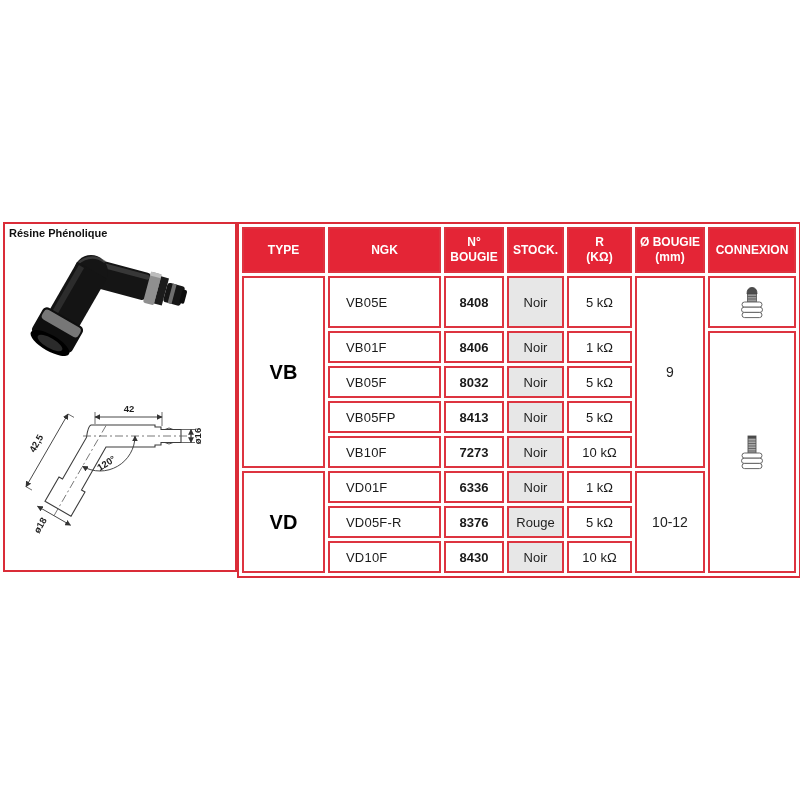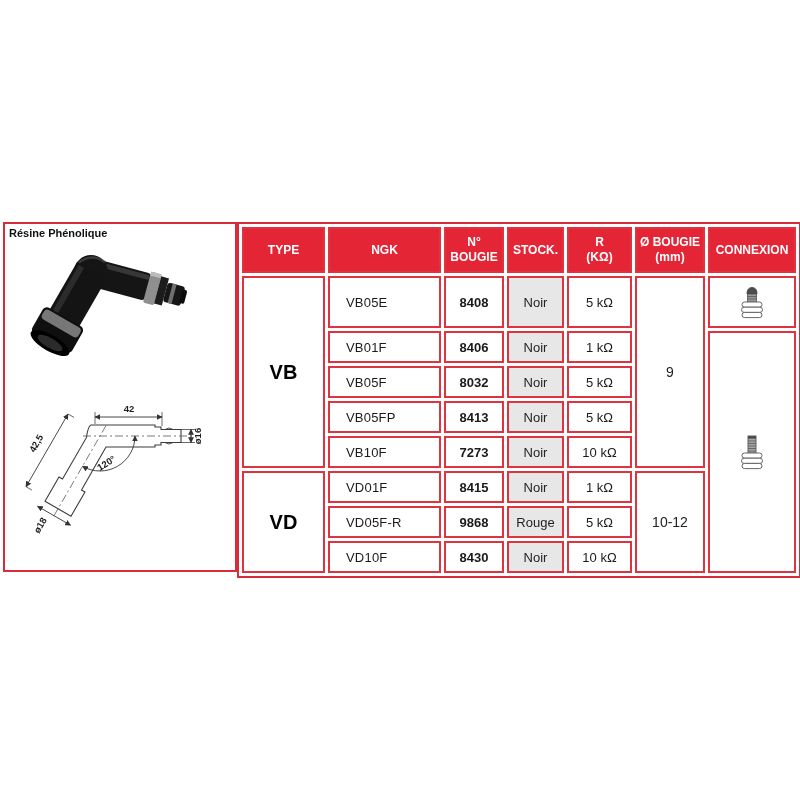--- a/index.html
+++ b/index.html
@@ -196,28 +196,28 @@
       </tr>
       <tr class="row-std">
         <td class="ngk">VB10F</td>
         <td class="stock">7273</td>
         <td class="coul">Noir</td>
         <td class="r">10 kΩ</td>
       </tr>
       <tr class="row-std">
         <td class="type" rowspan="3">VD</td>
         <td class="ngk">VD01F</td>
-        <td class="stock">8415</td>
+        <td class="stock">6336</td>
         <td class="coul">Noir</td>
         <td class="r">1 kΩ</td>
         <td class="bougie" rowspan="3">10-12</td>
       </tr>
       <tr class="row-std">
         <td class="ngk">VD05F-R</td>
-        <td class="stock">9868</td>
+        <td class="stock">8376</td>
         <td class="coul">Rouge</td>
         <td class="r">5 kΩ</td>
       </tr>
       <tr class="row-std">
         <td class="ngk">VD10F</td>
         <td class="stock">8430</td>
         <td class="coul">Noir</td>
         <td class="r">10 kΩ</td>
       </tr>
     </tbody>

